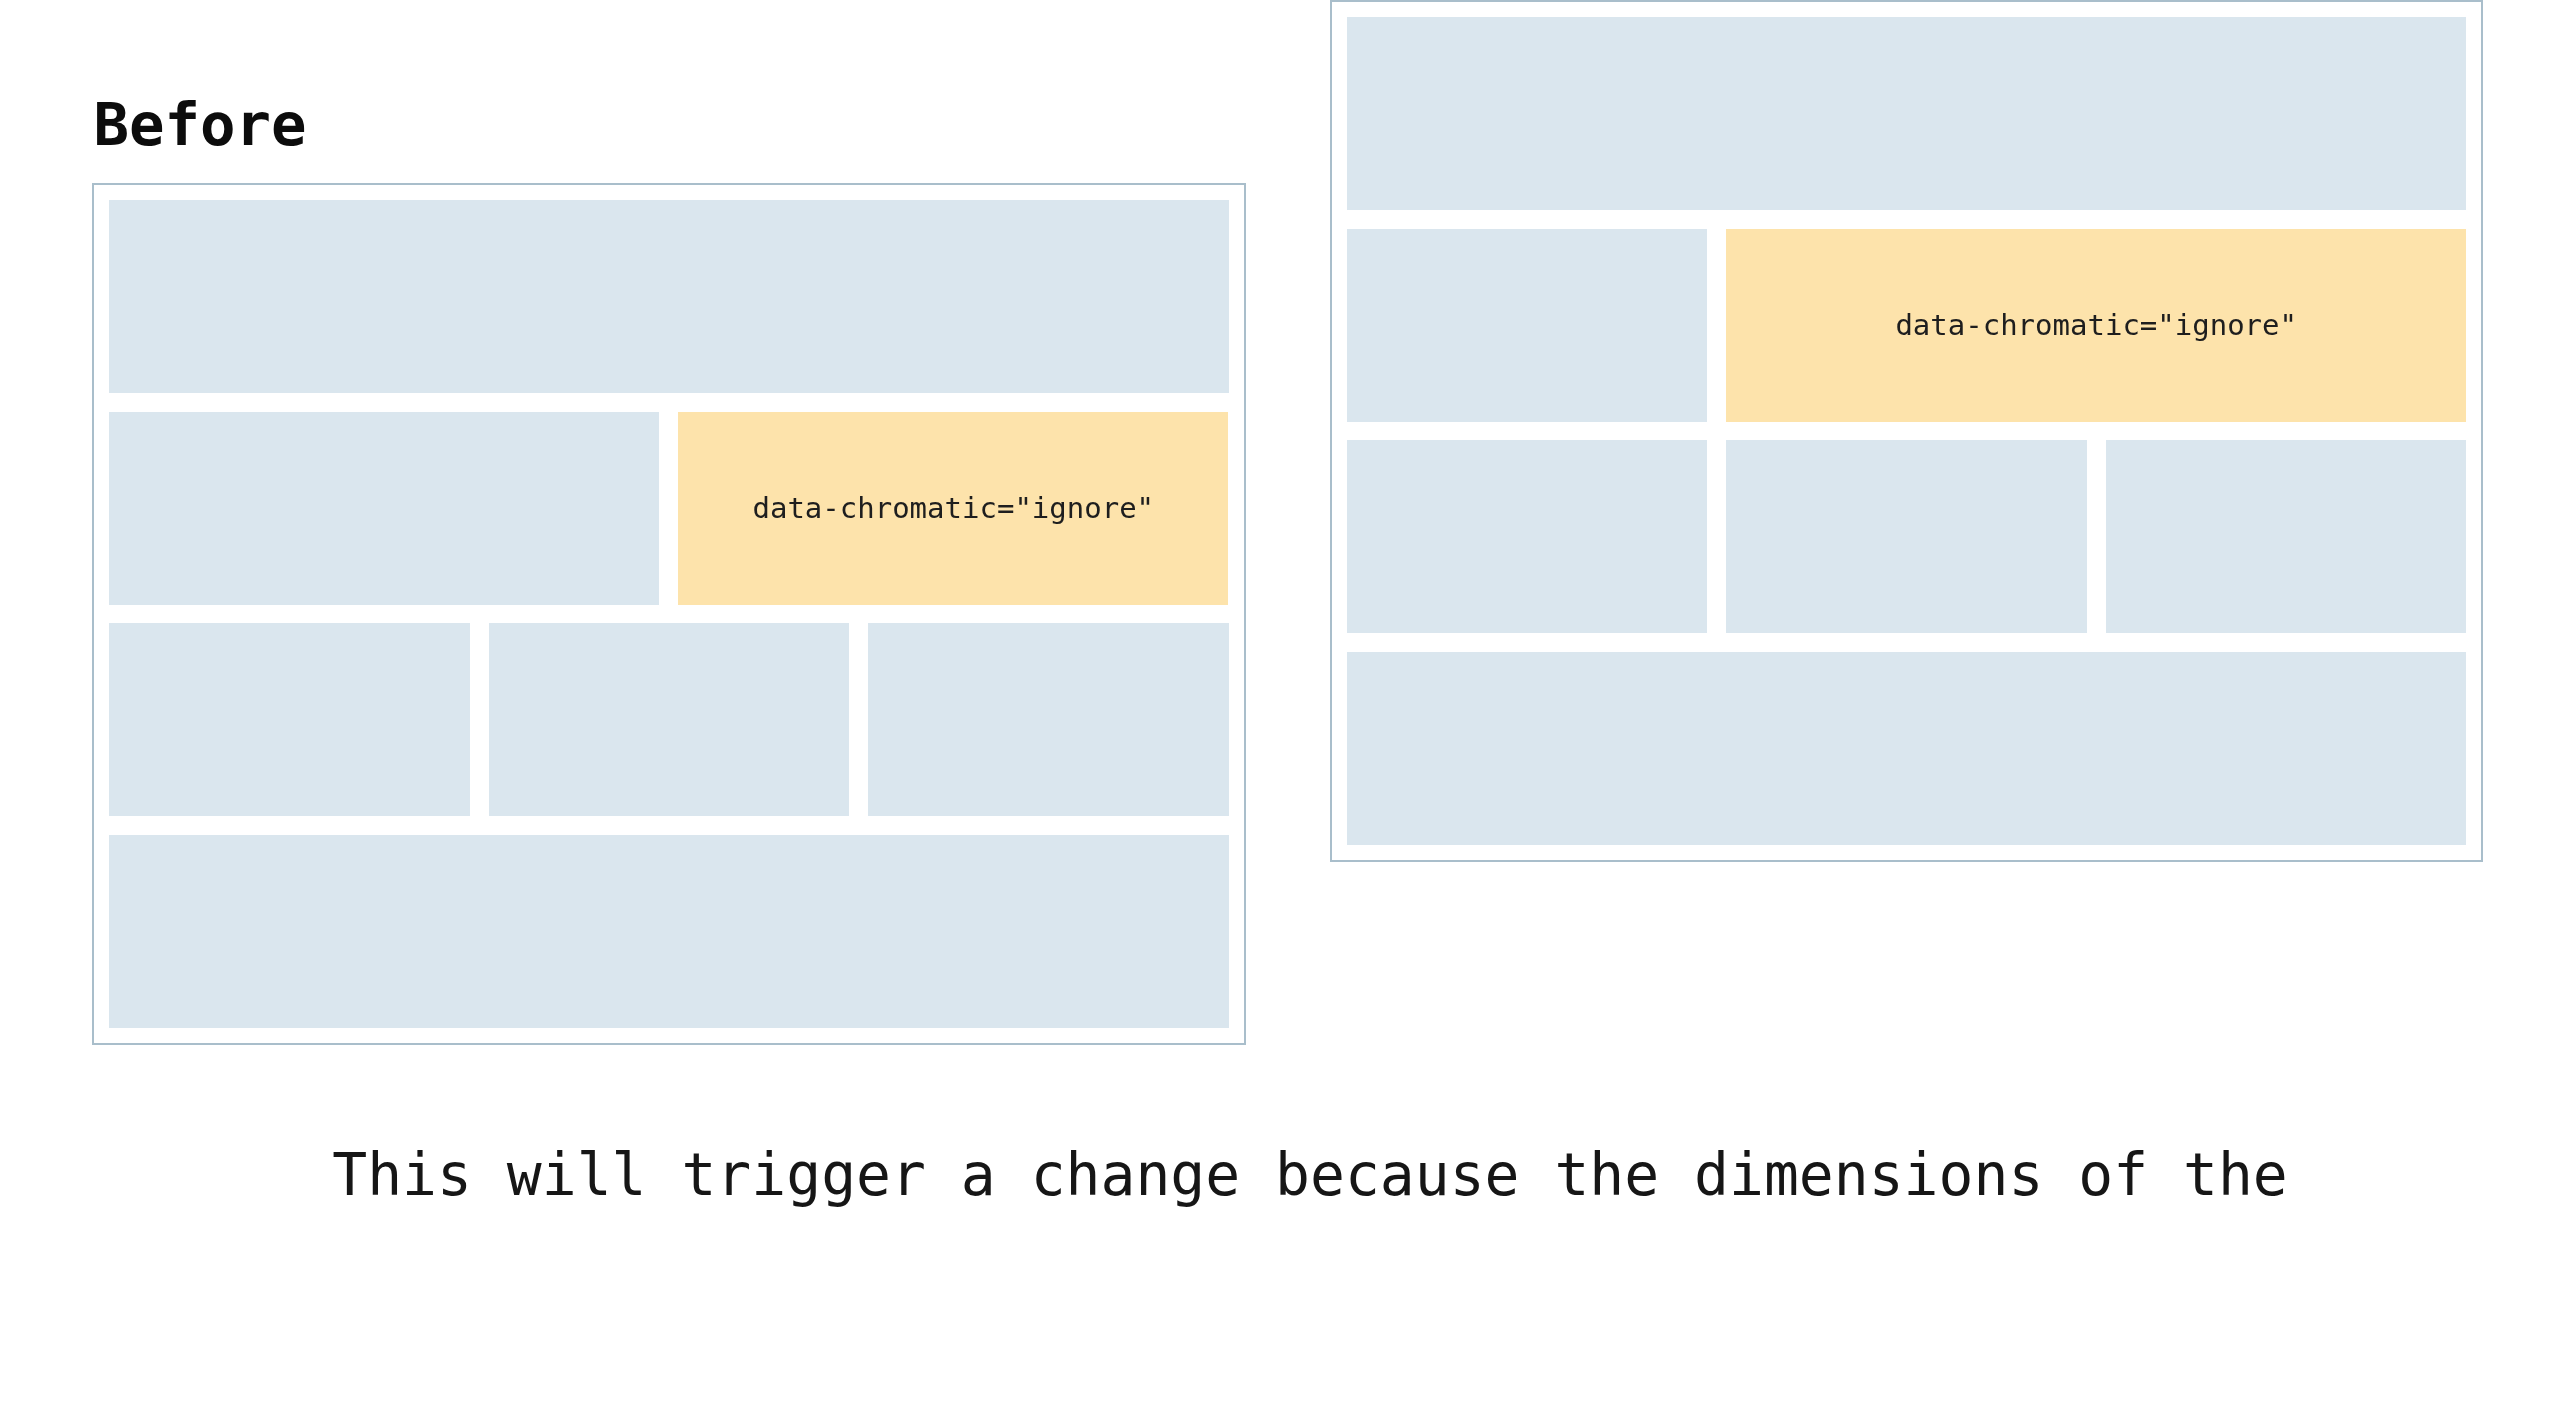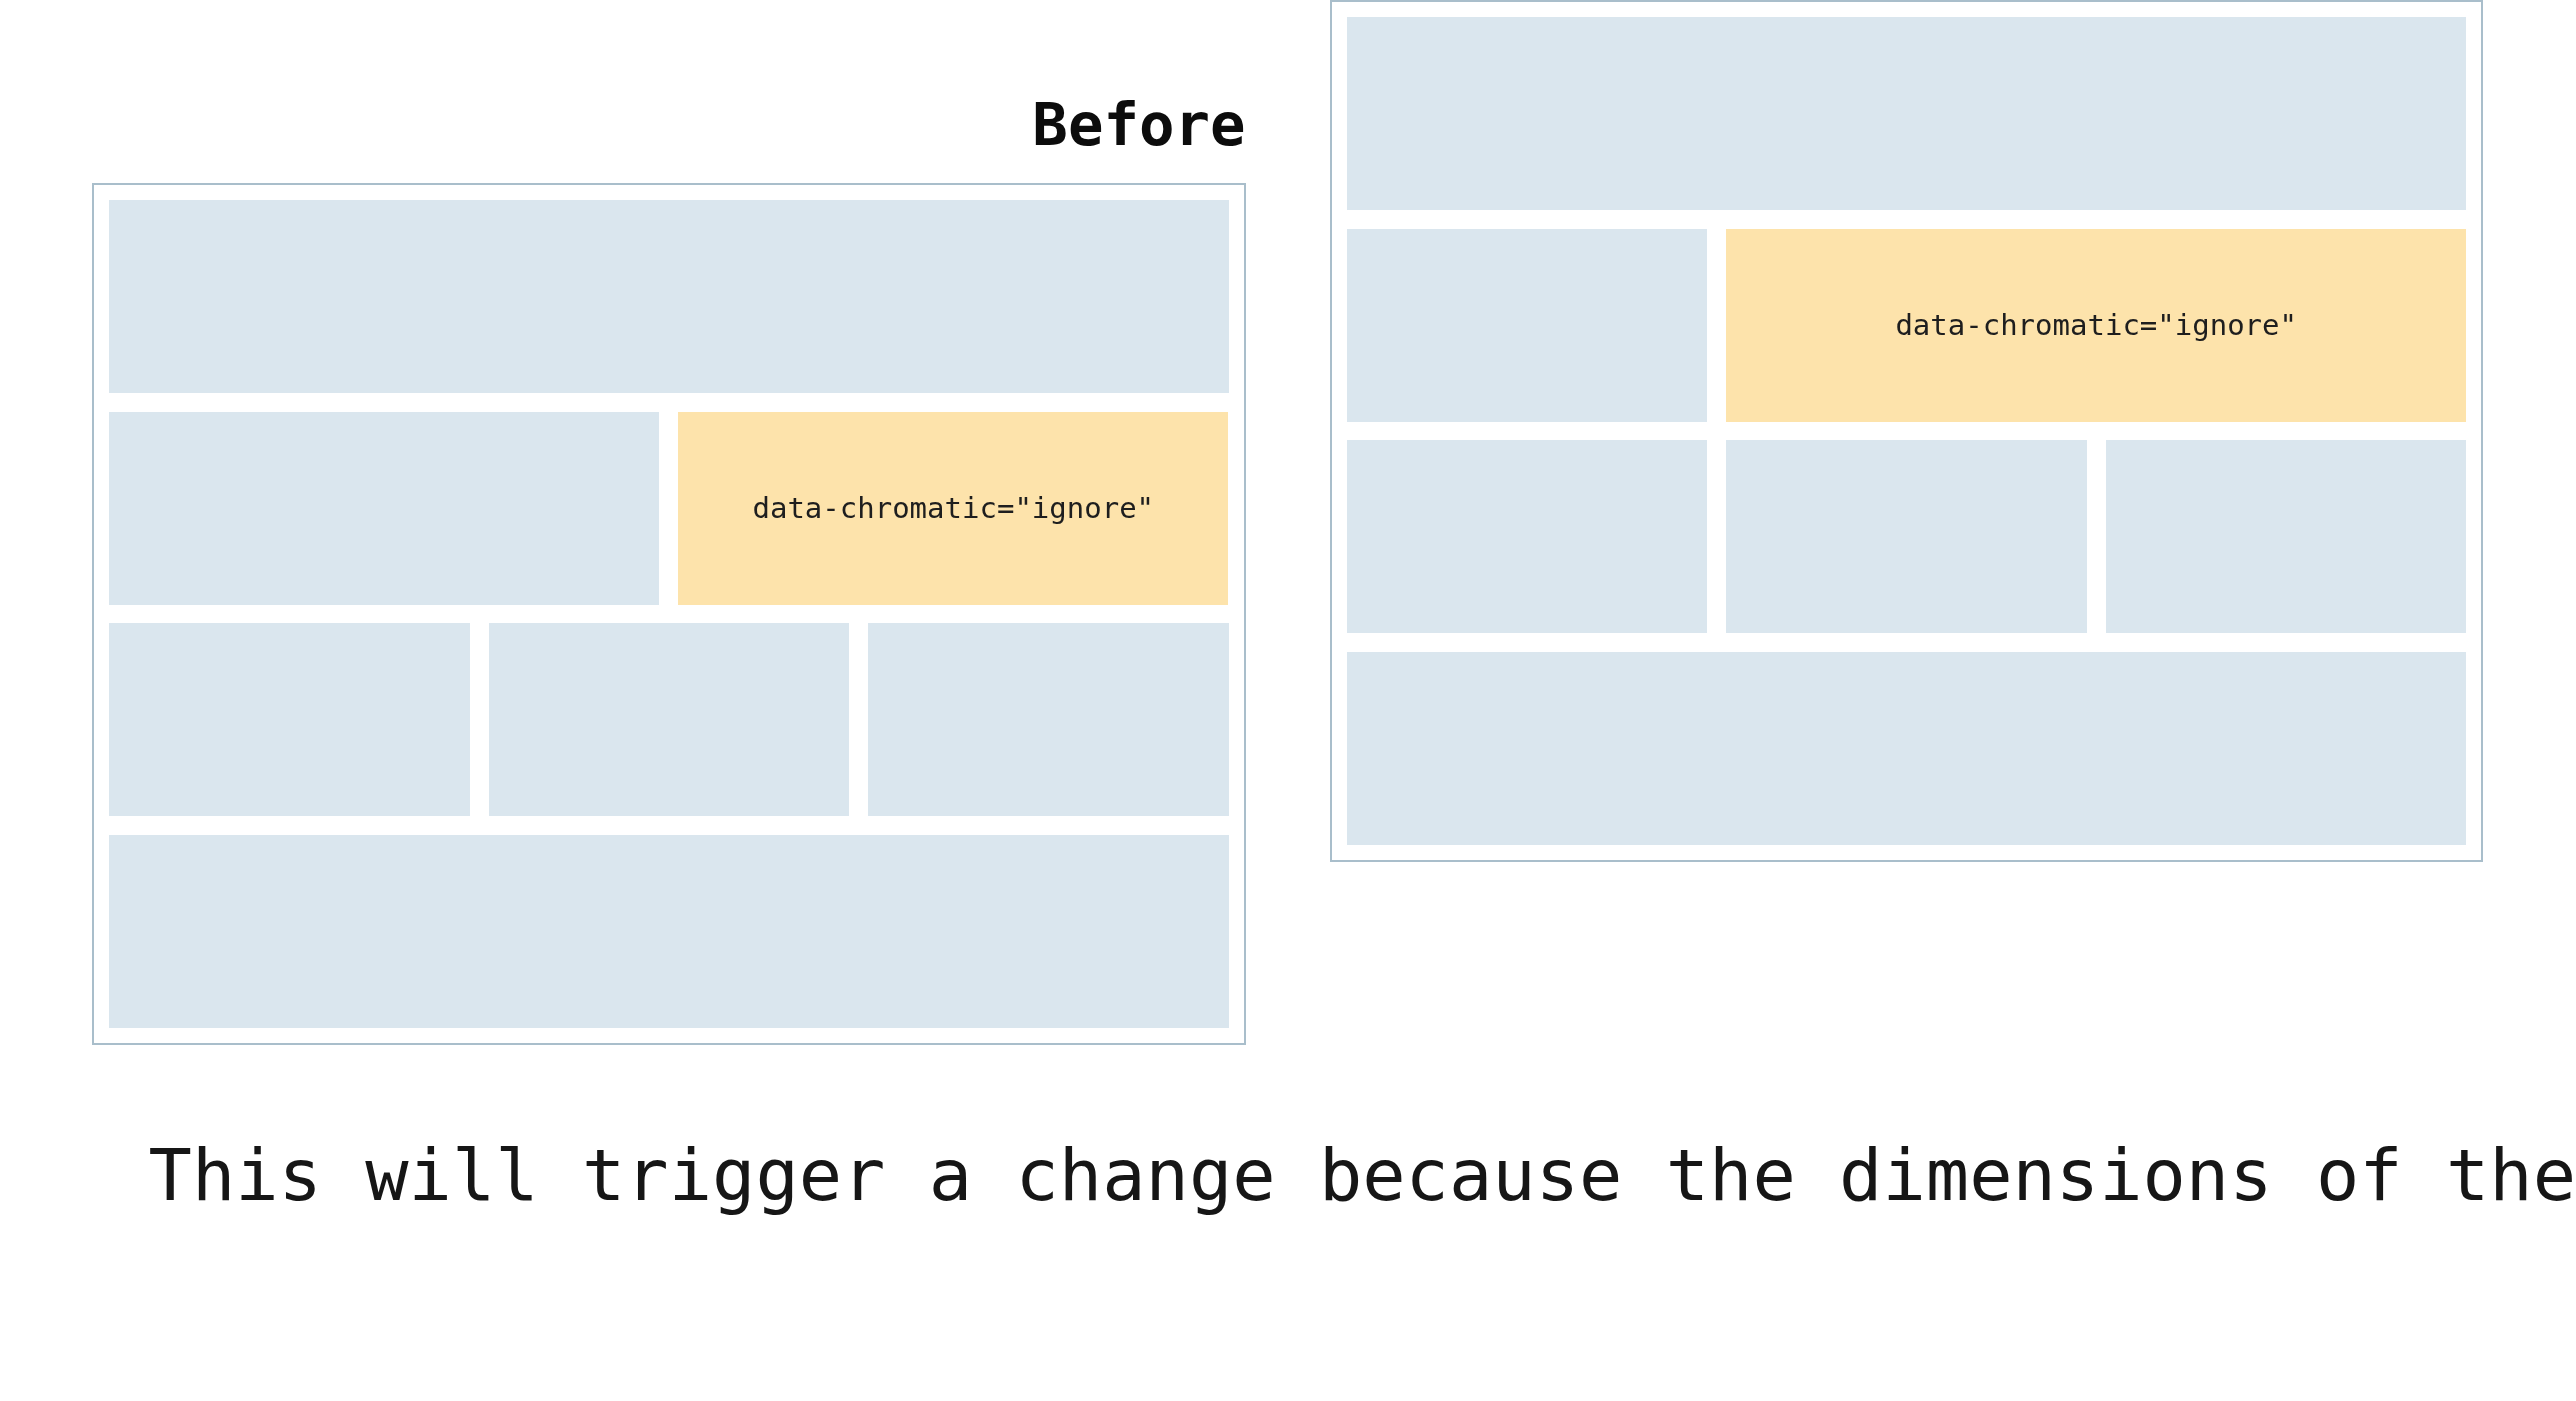--- a/index.html
+++ b/index.html
@@ -11,21 +11,20 @@
     color: #111;
     overflow: hidden;
   }
   .page { width: 2576px; height: 1402px; }
 
   .figure-columns {
     display: flex;
     gap: 84px;
     padding: 0 93px 0 92px;
     align-items: flex-start;
-    text-align: right;
   }
   .col { flex: 1; min-width: 0; }
 
   .panel-title {
     font-size: 59px;
     font-weight: bold;
     line-height: 68px;
     margin: 91px 0 24px 1.4px;
     color: #0c0c0c;
     letter-spacing: 0;
@@ -58,22 +57,22 @@
     white-space: nowrap;
   }
 
   .w-full       { width: 100%; }
   .w-half       { width: calc((100% - 18.7px) / 2); }
   .w-third      { width: calc((100% - 37px) / 3); }
   .w-two-thirds { width: calc(((100% - 37px) / 3) * 2 + 18.7px); }
 
   .caption {
     margin-top: 90px;
-    text-align: right;
-    font-size: 72px;
+    text-align: center;
+    font-size: 58px;
     line-height: 80px;
     color: #161616;
     letter-spacing: 0;
     padding-left: 44px;
   }
 </style>
 </head>
 <body>
 
 <div class="page">

